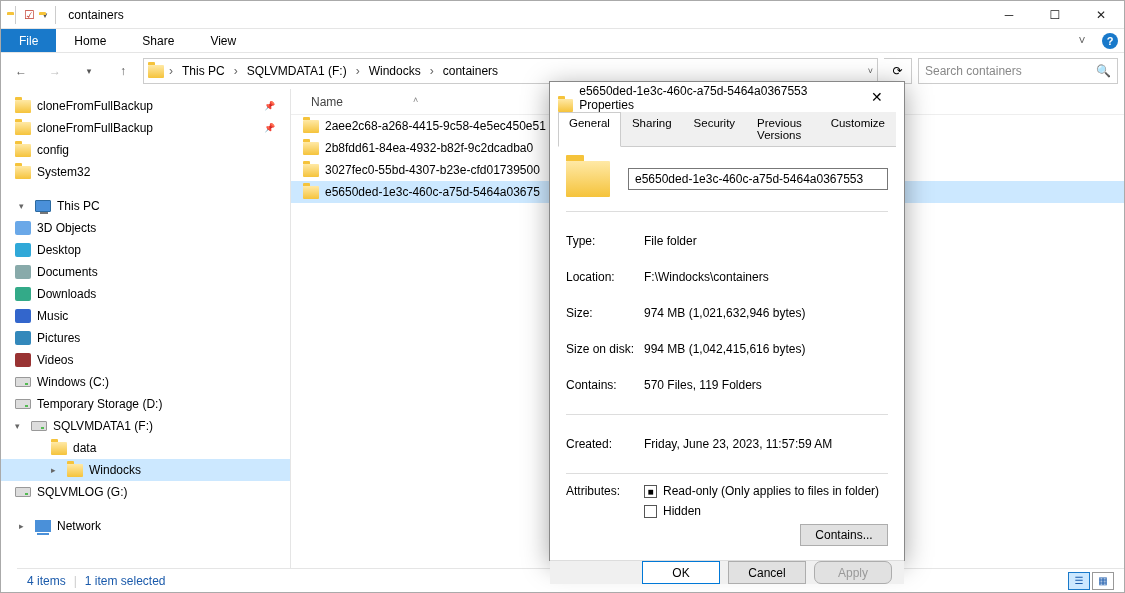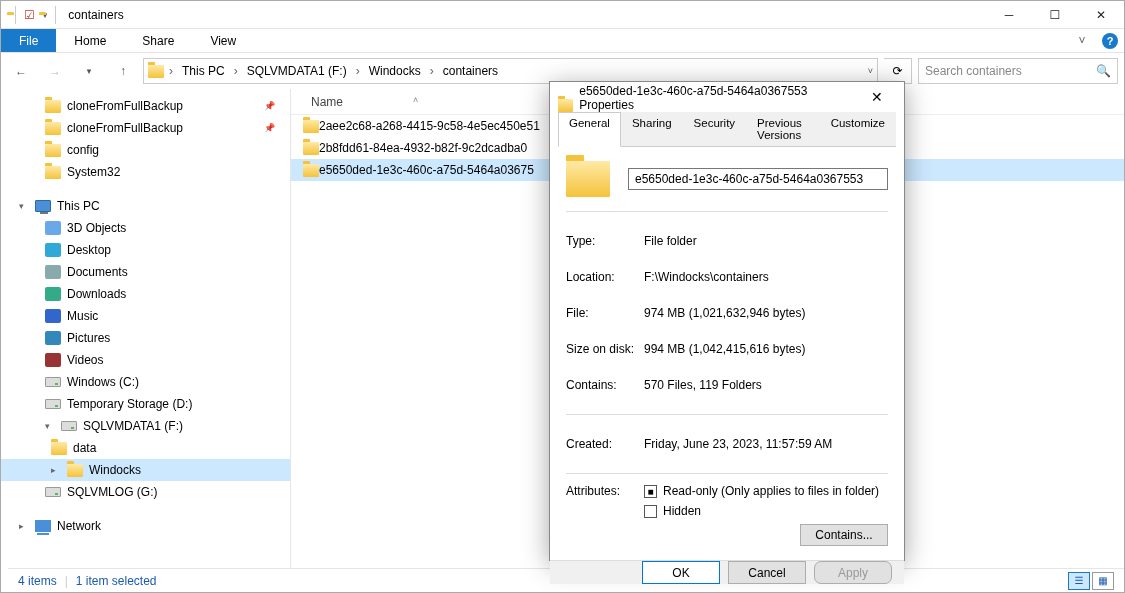--- a/index.html
+++ b/index.html
@@ -29,35 +29,35 @@
 .addr-bar .sep-caret { color: #666; padding: 0 3px; }
 .refresh { width: 28px; height: 26px; border: 1px solid #ccc; border-left: none; display:flex; align-items:center; justify-content:center; }
 .search { width: 200px; height: 26px; border: 1px solid #ccc; display: flex; align-items: center; padding: 0 6px; color: #777; }
 .search input { border: none; outline: none; flex: 1; font-size: 12px; color: #555; }
 .search input::placeholder { color: #888; }
 
 
 .main { display: flex; height: calc(100% - 28px - 24px - 36px - 24px); }
 .tree { width: 290px; border-right: 1px solid #e5e5e5; overflow: hidden; padding-top: 6px; }
 .tree-item { display: flex; align-items: center; height: 22px; padding-left: 18px; gap: 6px; }
-.tree-item.lvl1 { padding-left: 44px; }
+.tree-item.lvl1 { padding-left: 14px; }
 .tree-item.lvl2 { padding-left: 50px; }
 .tree-item.selected { background: #cce8ff; }
 .tree-item .pin { margin-left: auto; margin-right: 14px; color: #555; font-size: 9px; }
 .tree-item .caret { width: 10px; color: #666; font-size: 9px; }
 .tree-spacer { height: 12px; }
 
 .filelist { flex: 1; display: flex; flex-direction: column; }
 .col-header { height: 26px; display: flex; align-items: center; padding-left: 12px; color: #444; border-bottom: 1px solid #eee; }
 .col-header .col { padding: 0 8px; display: flex; align-items: flex-start; }
-.file-row { height: 22px; display: flex; align-items: center; padding-left: 12px; }
+.file-row { height: 22px; display: flex; align-items: center; padding-left: 12px; gap: 6px; }
 .file-row.selected { background: #cce8ff; }
 
 
-.statusbar { position: absolute; bottom: 0; left: 7px; right: 0; height: 24px; border-top: 1px solid #e5e5e5; display: flex; align-items: center; padding: 0 10px; gap: 8px; color: #1a5aab; }
+.statusbar { position: absolute; bottom: 0; left: 16px; right: 0; height: 24px; border-top: 1px solid #e5e5e5; display: flex; align-items: center; padding: 0 10px; gap: 8px; color: #1a5aab; }
 .statusbar .sep { color: #ccc; }
 .statusbar .view-icons { margin-left: auto; display: flex; gap: 2px; }
 .statusbar .view-icons div { width: 22px; height: 18px; border: 1px solid #999; display:flex; align-items:center; justify-content:center; font-size:10px;}
 .statusbar .view-icons div.active { background: #cce8ff; border-color:#1979ca; }
 
 
 .icon-folder { width: 16px; height: 13px; background: linear-gradient(#ffe9a6,#f5c33b); border-radius: 1px; position: relative; }
 .icon-folder::before { content:""; position:absolute; top:-3px; left:0; width:7px; height:3px; background:#f5c33b; border-radius:1px 1px 0 0;}
 .icon-folder.big { width: 44px; height: 36px; }
 .icon-folder.big::before { width: 18px; height: 6px; top: -6px; }
@@ -259,20 +259,24 @@
         </div>
     </div>
     <div class="file-row">
         <span class="icon-folder"></span>
         <span>2aee2c68-a268-4415-9c58-4e5ec450e51</span>
       </div>
     <div class="file-row">
         <span class="icon-folder"></span>
         <span>2b8fdd61-84ea-4932-b82f-9c2dcadba0</span>
       </div>
+    <div class="file-row">
+        <span class="icon-folder"></span>
+        <span>3027fec0-55bd-4307-b23e-cfd01739500</span>
+      </div>
     <div class="file-row selected">
         <span class="icon-folder"></span>
         <span>e5650ded-1e3c-460c-a75d-5464a03675</span>
       </div>
   </div>
 </div>
 
 <div class="statusbar">
   <span>4 items</span>
   <span class="sep">|</span>
@@ -304,21 +308,21 @@
     <hr>
     <div class="kv">
         <span class="k">Type:</span>
         <span>File folder</span>
       </div>
     <div class="kv">
         <span class="k">Location:</span>
         <span>F:\Windocks\containers</span>
       </div>
     <div class="kv">
-        <span class="k">File:</span>
+        <span class="k">Size:</span>
         <span>974 MB (1,021,632,946 bytes)</span>
       </div>
     <div class="kv">
         <span class="k">Size on disk:</span>
         <span>994 MB (1,042,415,616 bytes)</span>
       </div>
     <div class="kv">
         <span class="k">Contains:</span>
         <span>570 Files, 119 Folders</span>
       </div>

